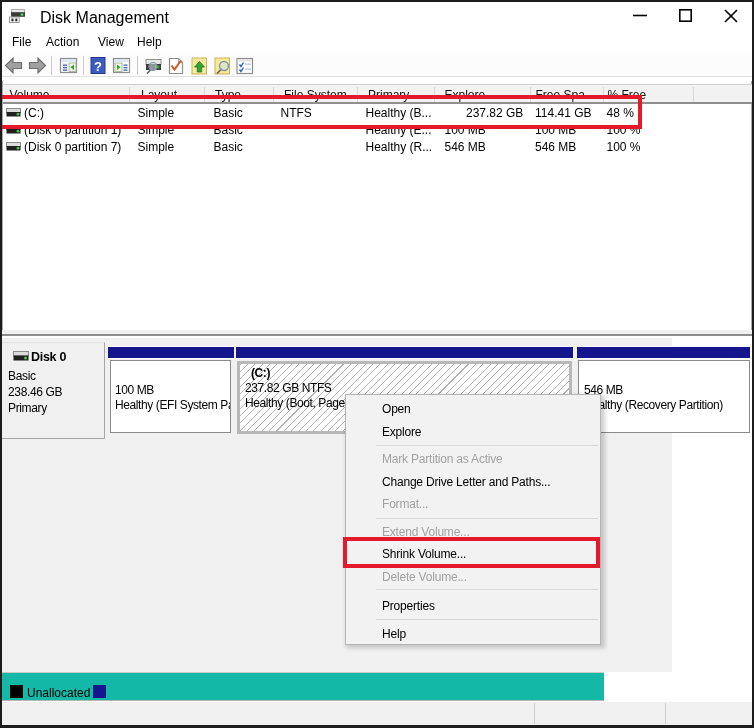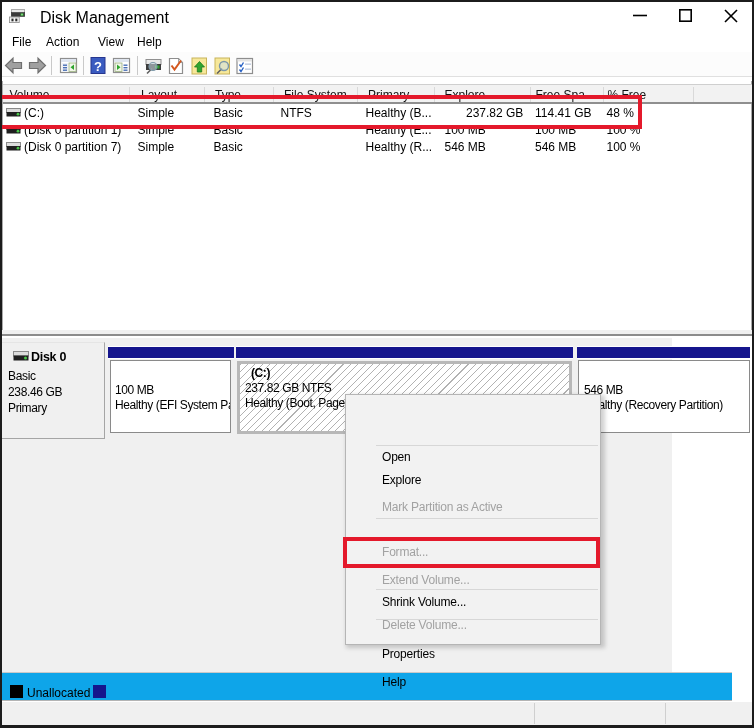--- a/index.html
+++ b/index.html
@@ -39,28 +39,28 @@
 #disk0box { left:0px; top:4px; width:103px; height:97px; background:#f0f0f0; border-right:1px solid #a5a5a5; border-bottom:1px solid #a5a5a5; border-top:1px solid #e5e5e5;}
 .navybar { top:9px; height:11px; background:#15158d; border-top:1px solid #fff; border-bottom:1px solid #fff; height:13px; top:8px; }
 .pbody { top:22px; height:73px; background:#fff; border:1px solid #8a8a8a; overflow:hidden; }
 .ptxt { position:absolute; white-space:nowrap; font-size:12px; letter-spacing:-0.4px; }
 
 #p2body { left:235px; top:22.5px; width:335px; height:73px; background:#b8b8b8; overflow:hidden; }
 #p2inner { position:absolute; left:3px; top:3px; right:3px; bottom:3px;
   background-image:repeating-linear-gradient(135deg, #b2b2b2 0px, #b2b2b2 0.75px, #ffffff 0.75px, #ffffff 5.2px);
   background-color:#fff; }
 
-#legend { left:2px; top:672px; width:730px; height:29px; background:#0ea5e9; border-top:1px solid #c9c9c9; border-bottom:1px solid #b4b4b4;text-align:center; }
+#legend { left:2px; top:672px; width:602px; height:29px; background:#14b8a6; border-top:1px solid #c9c9c9; border-bottom:1px solid #b4b4b4;text-align:center; }
 .sq { top:12px; width:13px; height:13px; }
 #statusbar { left:2px; top:702px; width:750px; height:23px; background:#f0f0f0; }
 .ssep { top:1px; width:1px; height:21px; background:#cfcfcf; }
 
 #ctxshadow { left:346px; top:395px; width:259px; height:253px; background:rgba(0,0,0,0.18); filter:blur(2px); }
 #ctxmenu { left:345px; top:394px; width:256px; height:251px; background:#f2f2f2; border:1px solid #b5b5b5; }
-.mi { position:absolute; left:36px; white-space:nowrap; font-size:12px; letter-spacing:-0.2px; color:#000;margin-top:48px; }
+.mi { position:absolute; left:36px; white-space:nowrap; font-size:12px; letter-spacing:-0.2px; color:#000; }
 .mi.dis { color:#a2a2a2; }
 .msep { position:absolute; left:30px; right:2px; height:1px; background:#d7d7d7; }
 
 .redbox { border:4px solid #e4192b; background:transparent; }
 #red1 { left:-2px; top:94.5px; width:644px; height:34px; border-width:4.5px;}
 #red2 { left:343px; top:537px; width:257px; height:31px; }
 </style>
 </head>
 <body>
 
@@ -281,20 +281,21 @@
   <div class="abs ssep" style="left:532px;"></div>
   <div class="abs ssep" style="left:663px;"></div>
 </div>
 
 <div class="abs" id="ctxshadow"></div>
 <div class="abs" id="ctxmenu">
   <div class="mi" style="top:7px;">Open</div>
   <div class="mi" style="top:29.5px;">Explore</div>
   <div class="msep" style="top:50px;"></div>
   <div class="mi dis" style="top:56.5px;">Mark Partition as Active</div>
+  <div class="mi" style="top:79.5px;">Change Drive Letter and Paths...</div>
   <div class="mi dis" style="top:101.5px;">Format...</div>
   <div class="msep" style="top:123px;"></div>
   <div class="mi dis" style="top:129.5px;">Extend Volume...</div>
   <div class="mi" style="top:152px;">Shrink Volume...</div>
   <div class="mi dis" style="top:174.5px;">Delete Volume...</div>
   <div class="msep" style="top:193.5px;"></div>
   <div class="mi" style="top:203.5px;">Properties</div>
   <div class="msep" style="top:224px;"></div>
   <div class="mi" style="top:231.5px;">Help</div>
 </div>

